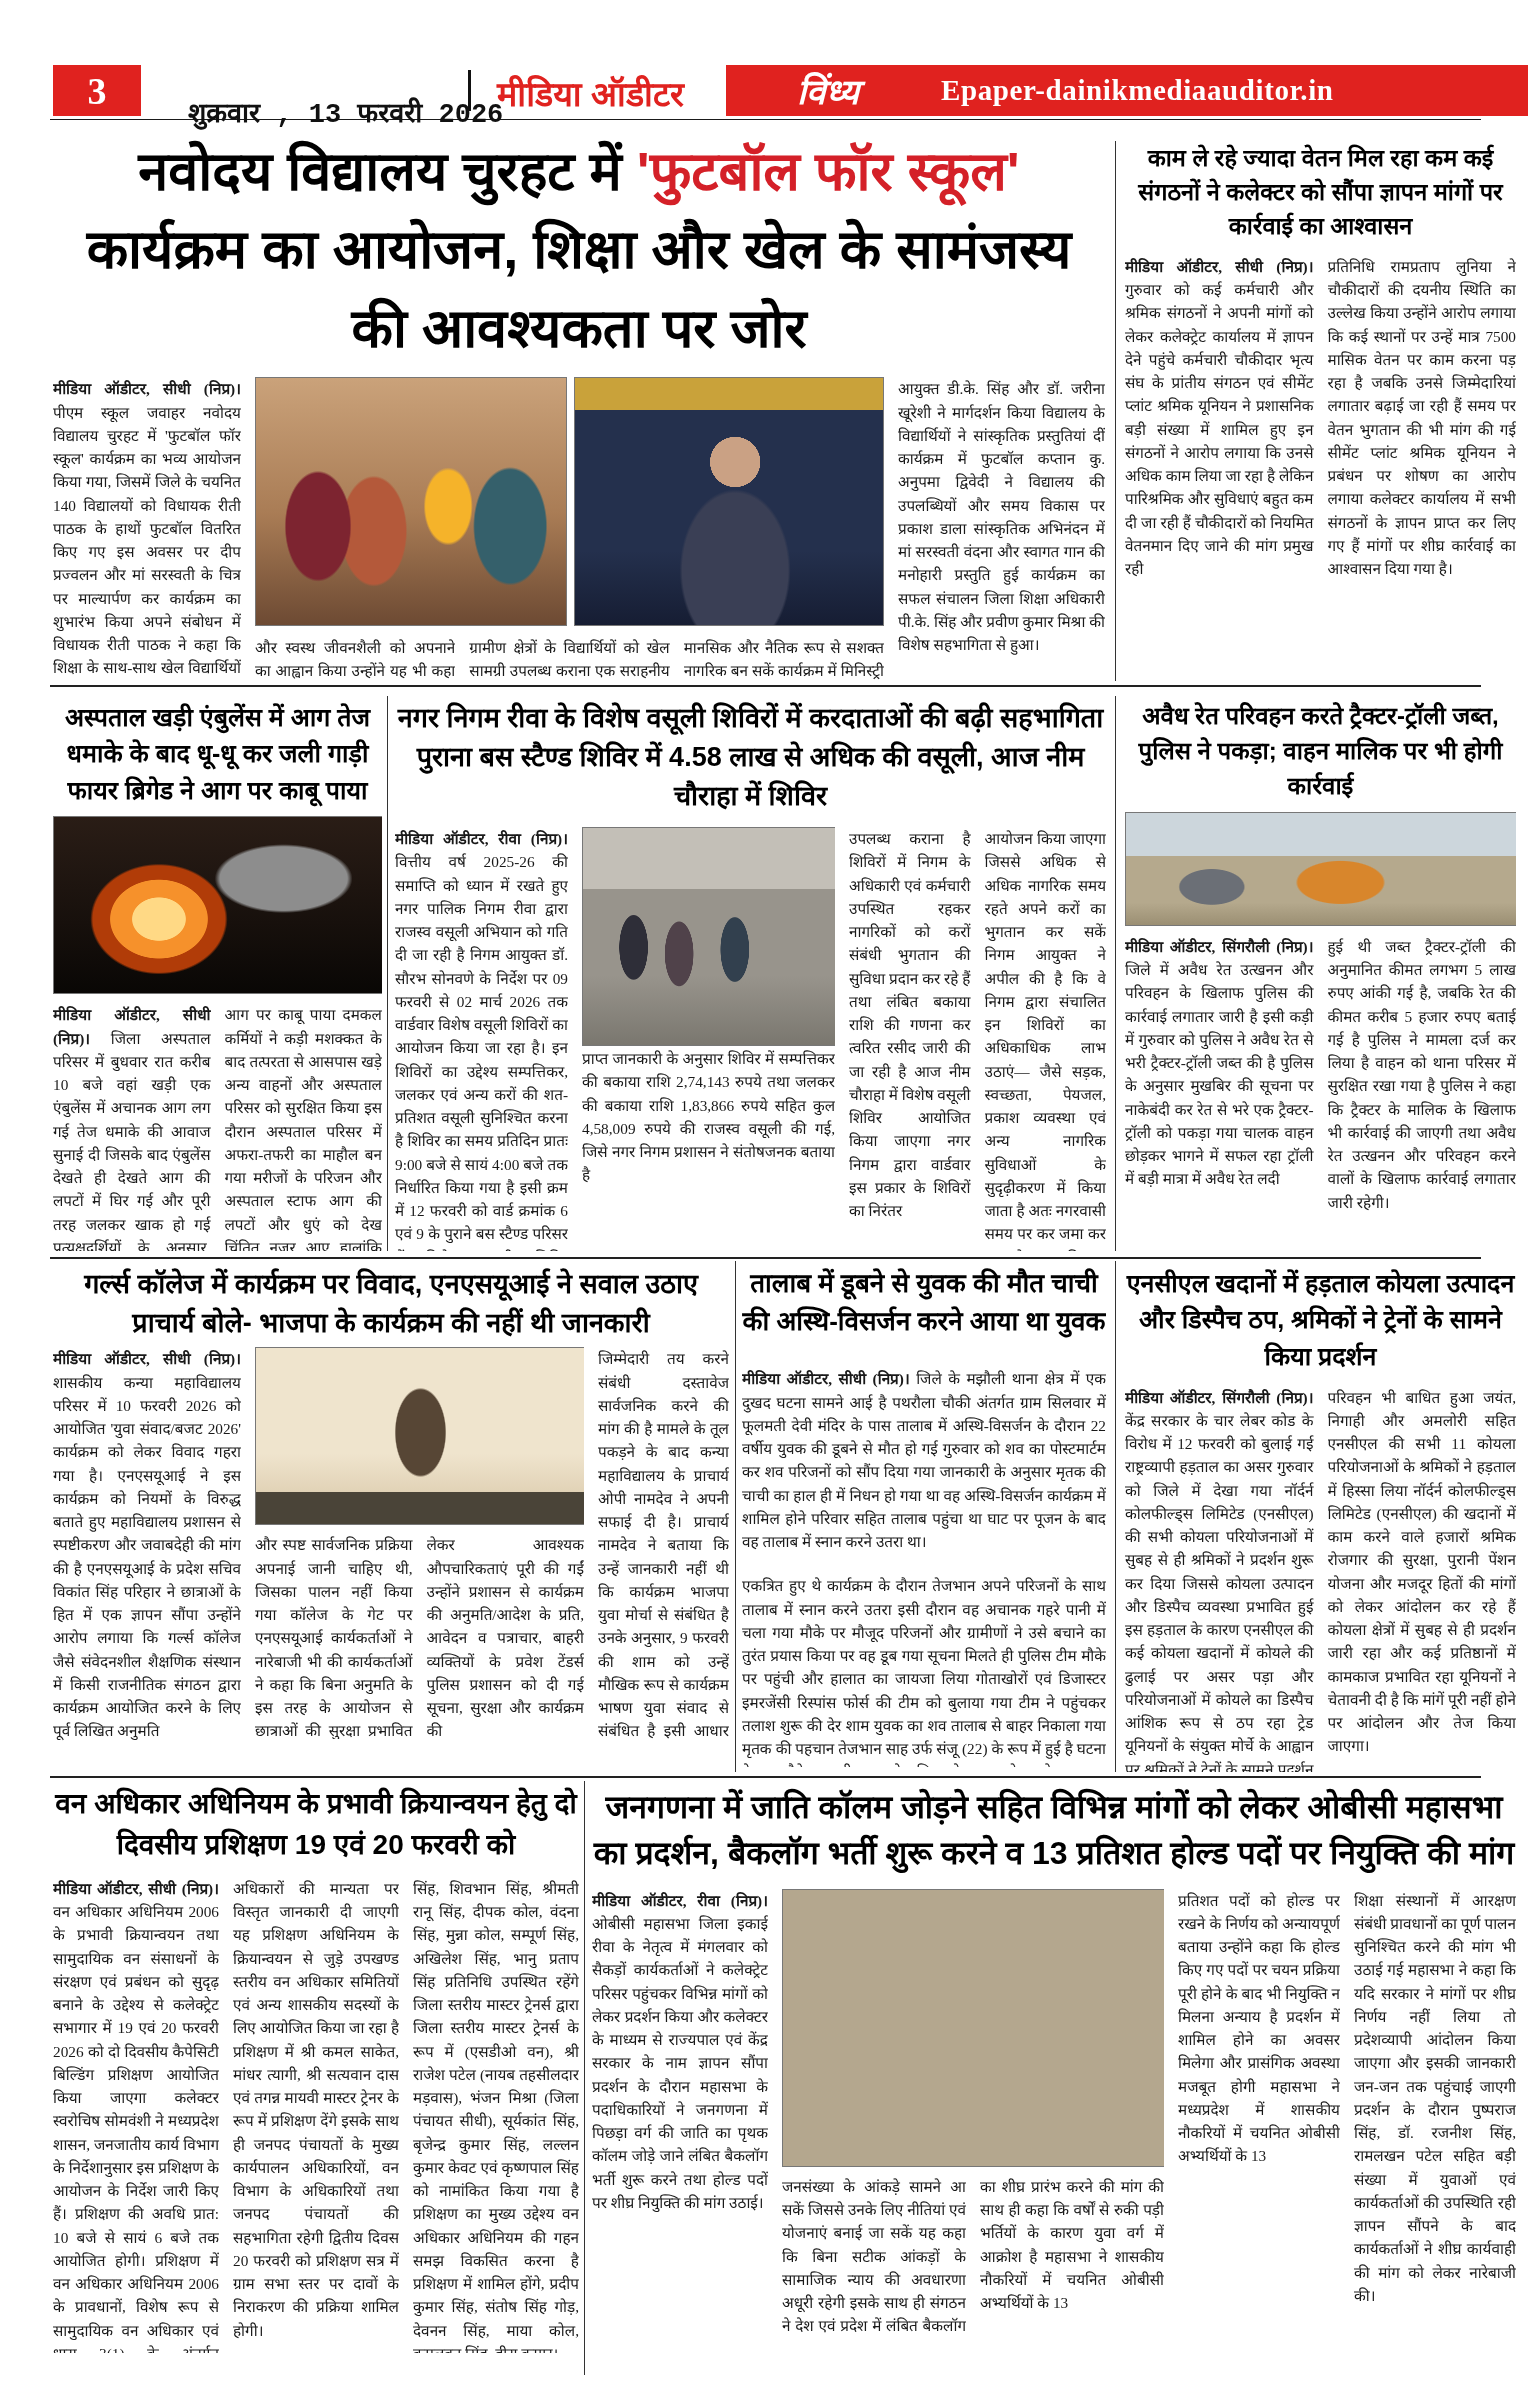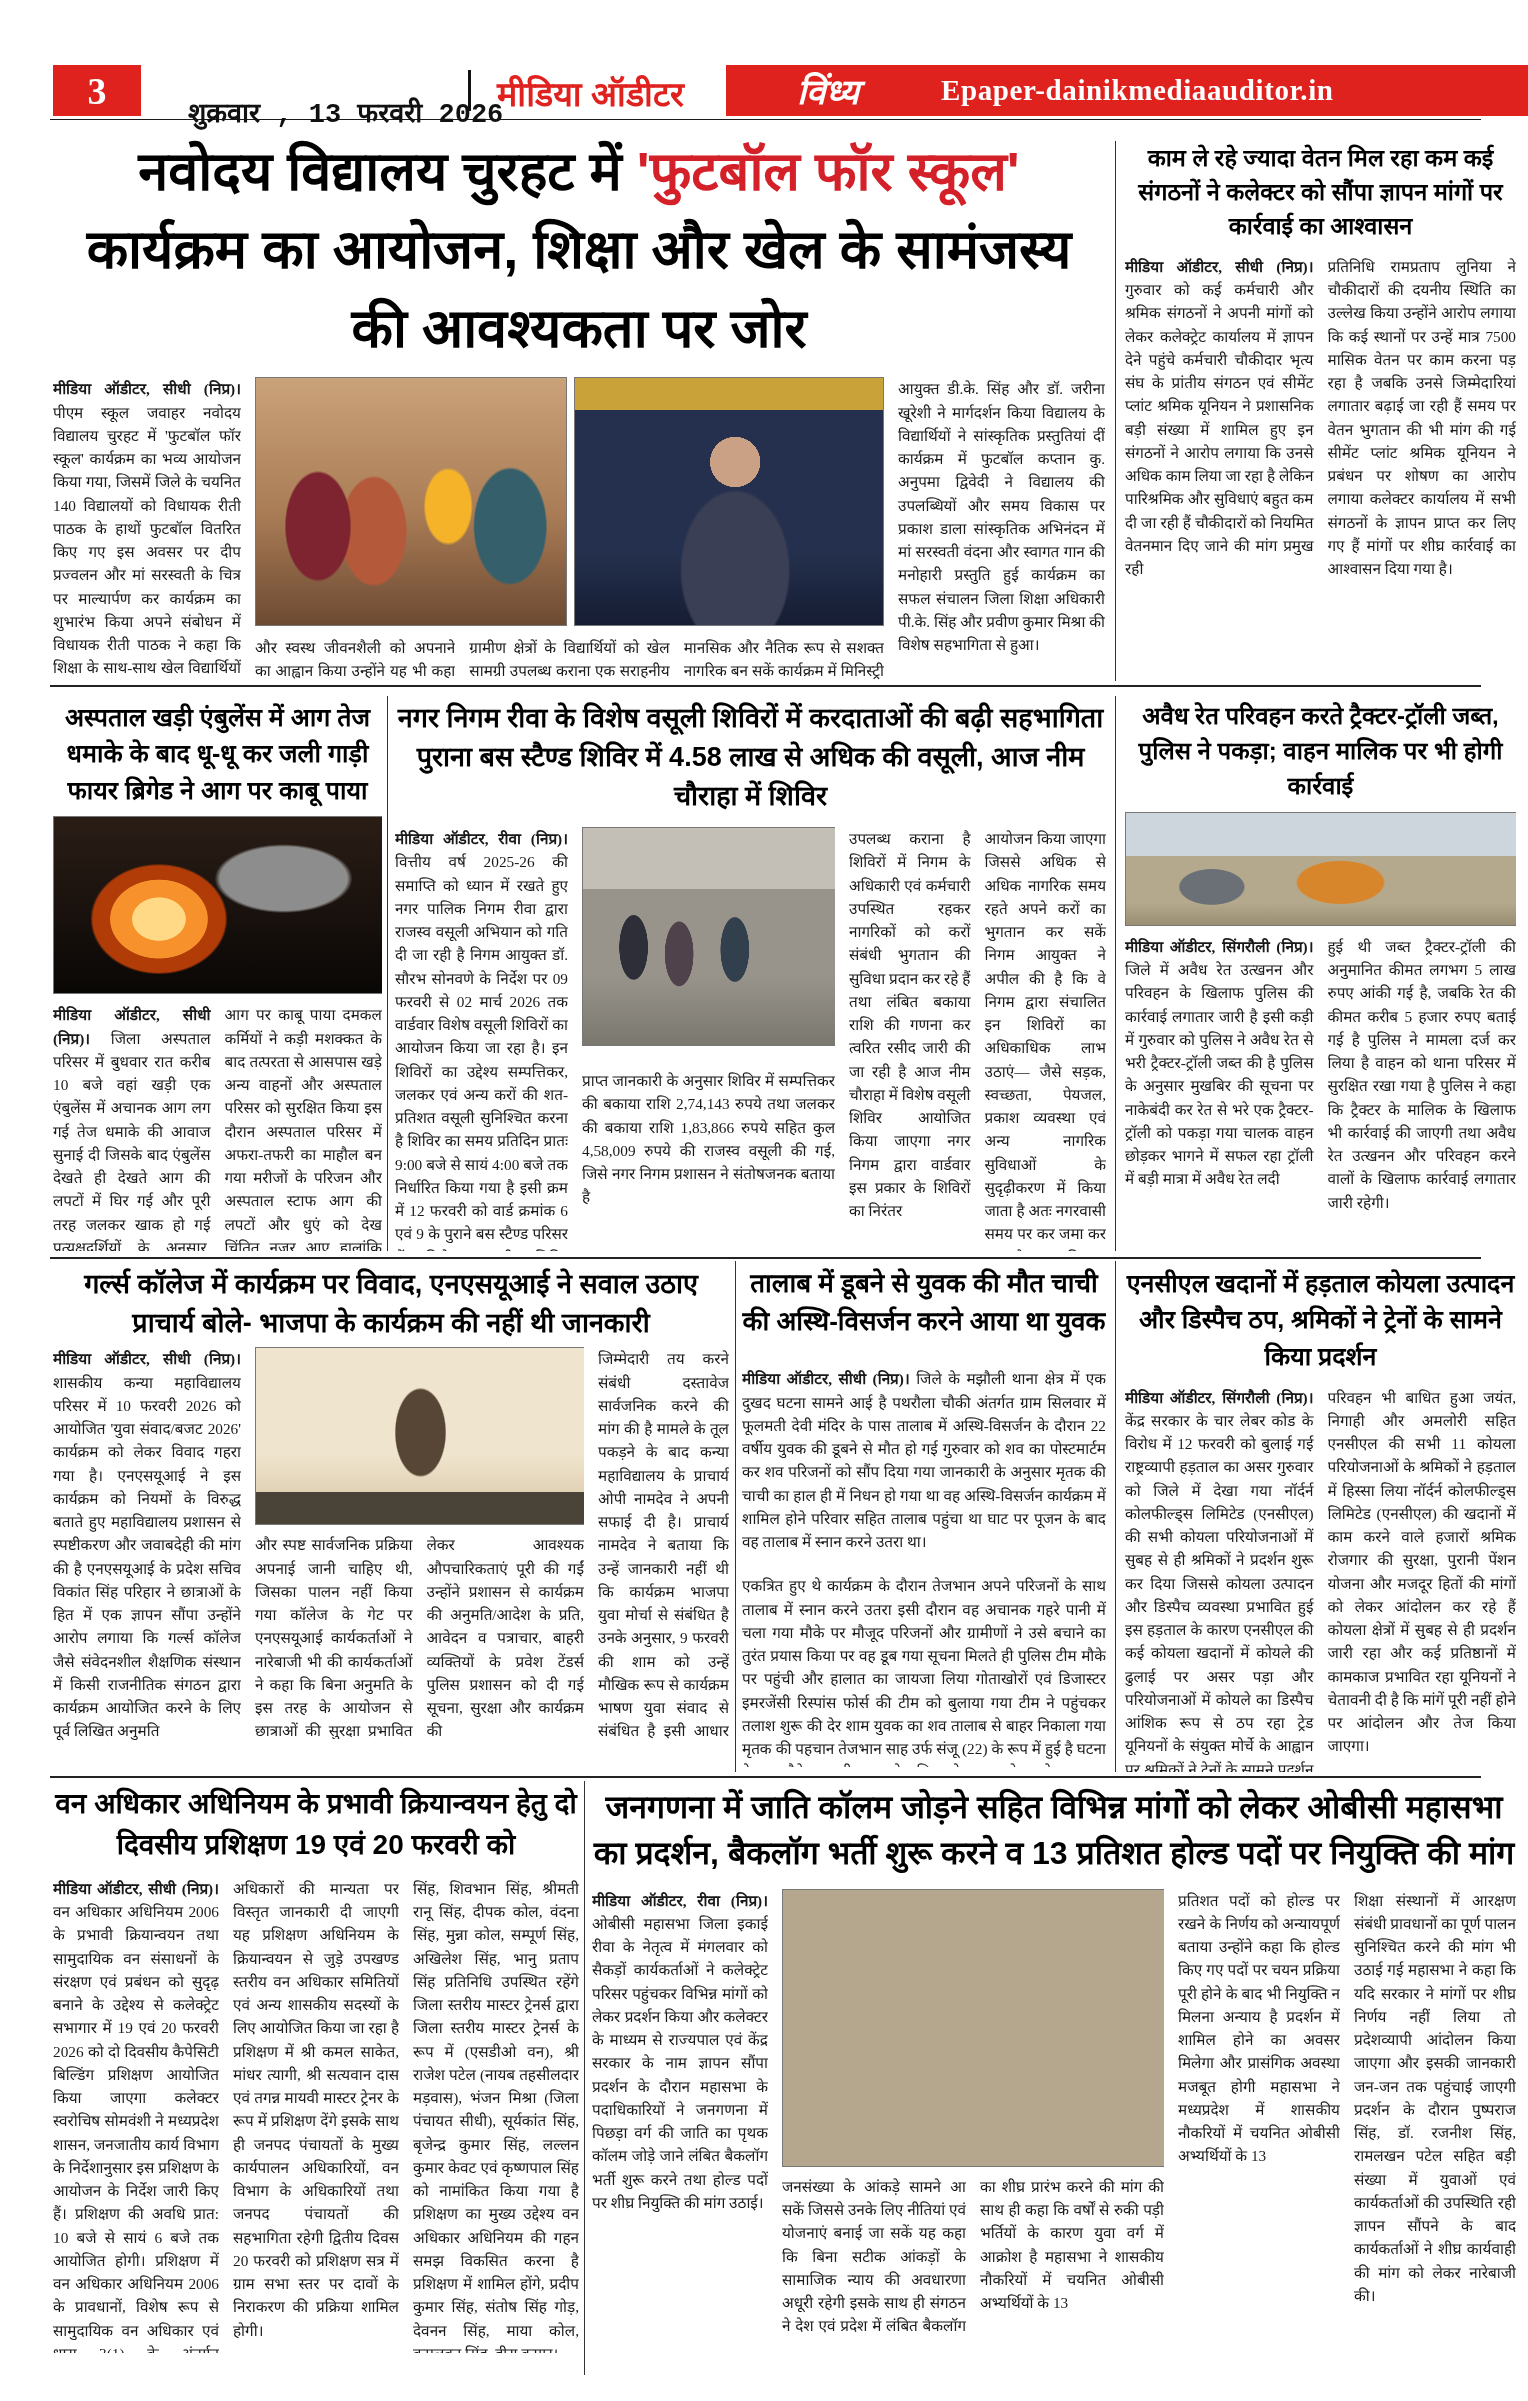--- a/index.html
+++ b/index.html
@@ -132,21 +132,21 @@
   </div>
 
   <div class="vrule" style="left:387px;top:696px;height:555px;"></div>
 
   <div class="art" style="left:395px;top:699px;width:711px;height:552px;">
     <div class="hl" style="font-size:27px;">नगर निगम रीवा के विशेष वसूली शिविरों में करदाताओं की बढ़ी सहभागिता पुराना बस स्टैण्ड शिविर में 4.58 लाख से अधिक की वसूली, आज नीम चौराहा में शिविर</div>
     <div class="cols" style="margin-top:10.6px;height:441px;">
       <div class="col" style="flex:0 0 173px;">
         <span class="by">मीडिया ऑडीटर, रीवा (निप्र)। </span><span>वित्तीय वर्ष 2025-26 की समाप्ति को ध्यान में रखते हुए नगर पालिक निगम रीवा द्वारा राजस्व वसूली अभियान को गति दी जा रही है निगम आयुक्त डॉ. सौरभ सोनवणे के निर्देश पर 09 फरवरी से 02 मार्च 2026 तक वार्डवार विशेष वसूली शिविरों का आयोजन किया जा रहा है। इन शिविरों का उद्देश्य सम्पत्तिकर, जलकर एवं अन्य करों की शत-प्रतिशत वसूली सुनिश्चित करना है शिविर का समय प्रतिदिन प्रातः 9:00 बजे से सायं 4:00 बजे तक निर्धारित किया गया है इसी क्रम में 12 फरवरी को वार्ड क्रमांक 6 एवं 9 के पुराने बस स्टैण्ड परिसर में विशेष वसूली शिविर आयोजित किया गया जिसमें करदाताओं ने उत्साहपूर्वक भाग लिया और बकाया करों का भुगतान किया</span>
       </div>
-      <div style="flex:0 0 253px;display:flex;flex-direction:column;gap:23px;overflow:hidden;">
+      <div style="flex:0 0 253px;display:flex;flex-direction:column;gap:1px;overflow:hidden;">
         <div class="ph ph-street" style="width:253px;height:217px;"></div>
         <div class="col" style="height:212px;"><span>प्राप्त जानकारी के अनुसार शिविर में सम्पत्तिकर की बकाया राशि 2,74,143 रुपये तथा जलकर की बकाया राशि 1,83,866 रुपये सहित कुल 4,58,009 रुपये की राजस्व वसूली की गई, जिसे नगर निगम प्रशासन ने संतोषजनक बताया है</span></div>
       </div>
       <div class="col"><span>उपलब्ध कराना है शिविरों में निगम के अधिकारी एवं कर्मचारी उपस्थित रहकर नागरिकों को करों संबंधी भुगतान की सुविधा प्रदान कर रहे हैं तथा लंबित बकाया राशि की गणना कर त्वरित रसीद जारी की जा रही है आज नीम चौराहा में विशेष वसूली शिविर आयोजित किया जाएगा नगर निगम द्वारा वार्डवार इस प्रकार के शिविरों का निरंतर</span></div>
       <div class="col"><span>आयोजन किया जाएगा जिससे अधिक से अधिक नागरिक समय रहते अपने करों का भुगतान कर सकें निगम आयुक्त ने अपील की है कि वे निगम द्वारा संचालित इन शिविरों का अधिकाधिक लाभ उठाएं— जैसे सड़क, स्वच्छता, पेयजल, प्रकाश व्यवस्था एवं अन्य नागरिक सुविधाओं के सुदृढ़ीकरण में किया जाता है अतः नगरवासी समय पर कर जमा कर शहर के समग्र विकास में सहभागी बनें।</span></div>
     </div>
   </div>
 
   <div class="vrule" style="left:1115px;top:696px;height:555px;"></div>
 

